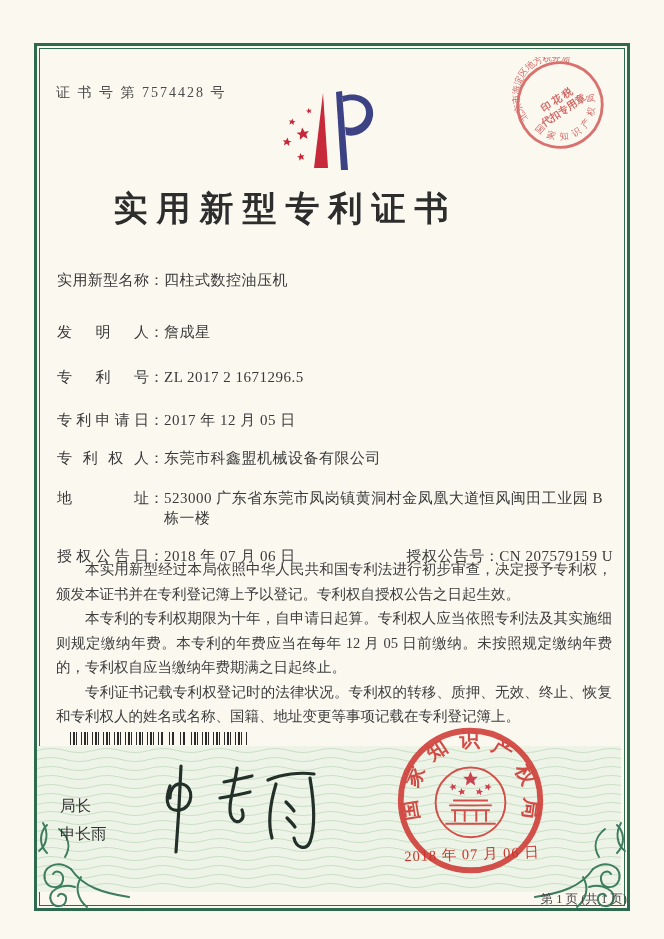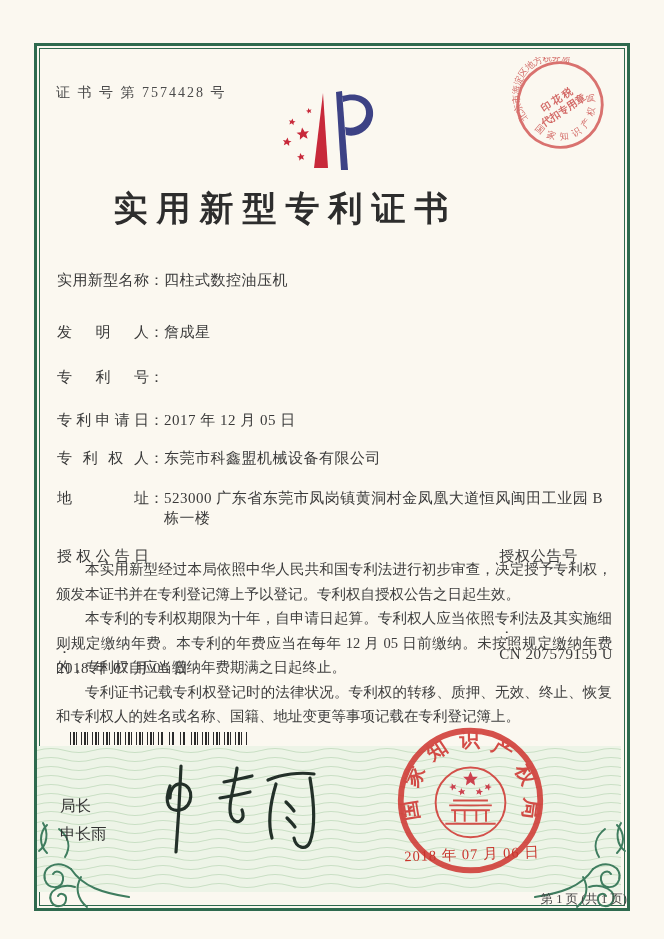--- a/index.html
+++ b/index.html
@@ -19,21 +19,21 @@
     font-size:34px;font-weight:700;letter-spacing:9px;color:#2d2d2d;}
   
   .fields{position:absolute;left:57px;top:270px;width:556px;font-size:15px;line-height:20px;}
   .frow{display:flex;align-items:flex-start;}
   .flabel{width:92px;display:inline-block;text-align:justify;text-align-last:justify;flex:0 0 92px;}
   .fcolon{flex:0 0 14px;}
   .fvalue{flex:1;letter-spacing:0.5px;}
   .mb1{margin-bottom:32px}.mb2{margin-bottom:25px}.mb3{margin-bottom:23px}
   .mb4{margin-bottom:18px}.mb5{margin-bottom:20px}.mb6{margin-bottom:0px}
   .grant-row{display:flex;justify-content:space-between;margin-top:18px;}
-  .grant-left,.grant-right{display:flex;flex-direction:column;}
+  .grant-left,.grant-right{display:flex;}
   .grant-right .flabel{width:78px;flex-basis:78px;}
   
   .paras{position:absolute;left:56px;top:557px;width:556px;font-size:14.5px;line-height:24.5px;
     text-align:justify;color:#3d3d3d;}
   .paras p{margin:0;text-indent:2em;}
   
   .barcode{position:absolute;left:70px;top:732px;width:177px;height:13px;
     background-image:repeating-linear-gradient(90deg,
       #2b2b2b 0 1.5px, transparent 1.5px 3px,
       #2b2b2b 3px 5px, transparent 5px 6.5px,
@@ -125,20 +125,21 @@
       <span class="fvalue">四柱式数控油压机</span>
     </div>
     <div class="frow mb2">
       <span class="flabel">发明人</span>
         <span class="fcolon">：</span>
       <span class="fvalue">詹成星</span>
     </div>
     <div class="frow mb3">
       <span class="flabel">专利号</span>
         <span class="fcolon">：</span>
+      <span class="fvalue">ZL 2017 2 1671296.5</span>
     </div>
     <div class="frow mb4">
       <span class="flabel">专利申请日</span>
         <span class="fcolon">：</span>
       <span class="fvalue">2017 年 12 月 05 日</span>
     </div>
     <div class="frow mb5">
       <span class="flabel">专利权人</span>
         <span class="fcolon">：</span>
       <span class="fvalue">东莞市科鑫盟机械设备有限公司</span>

